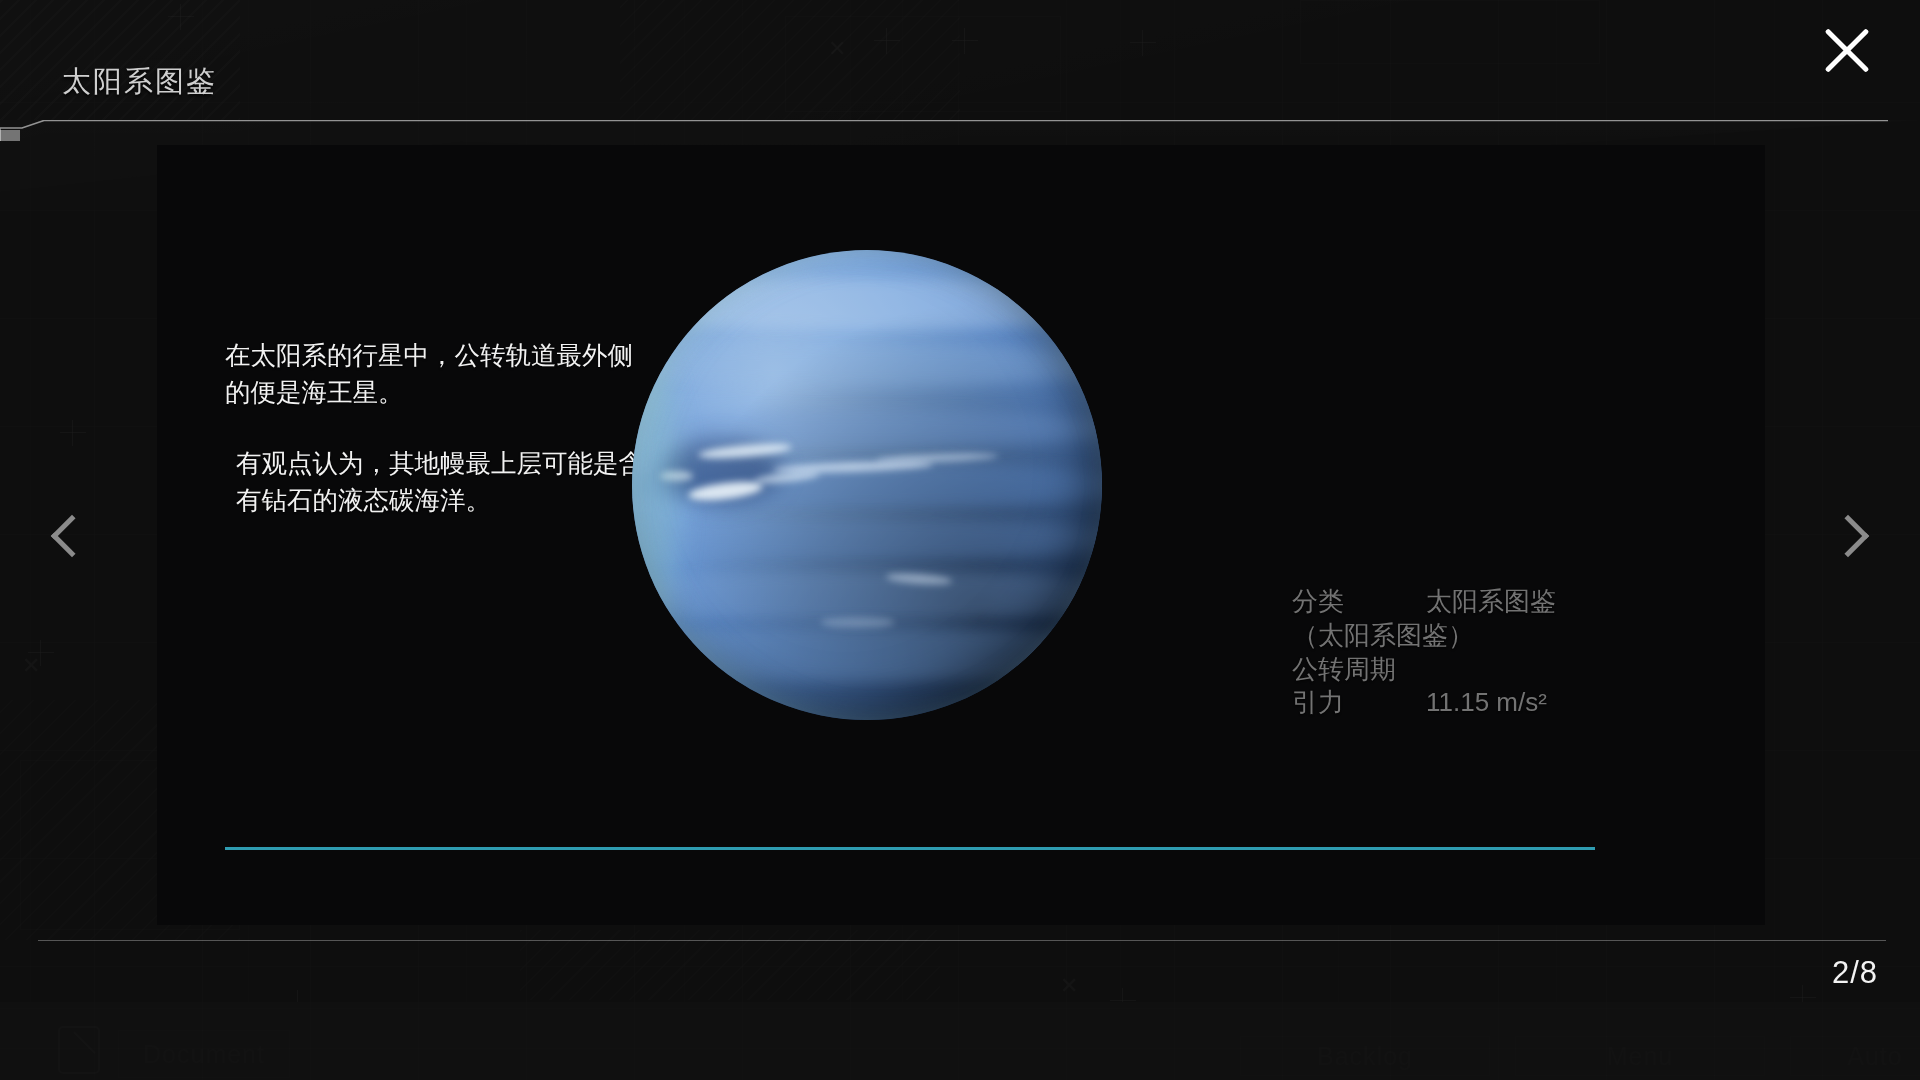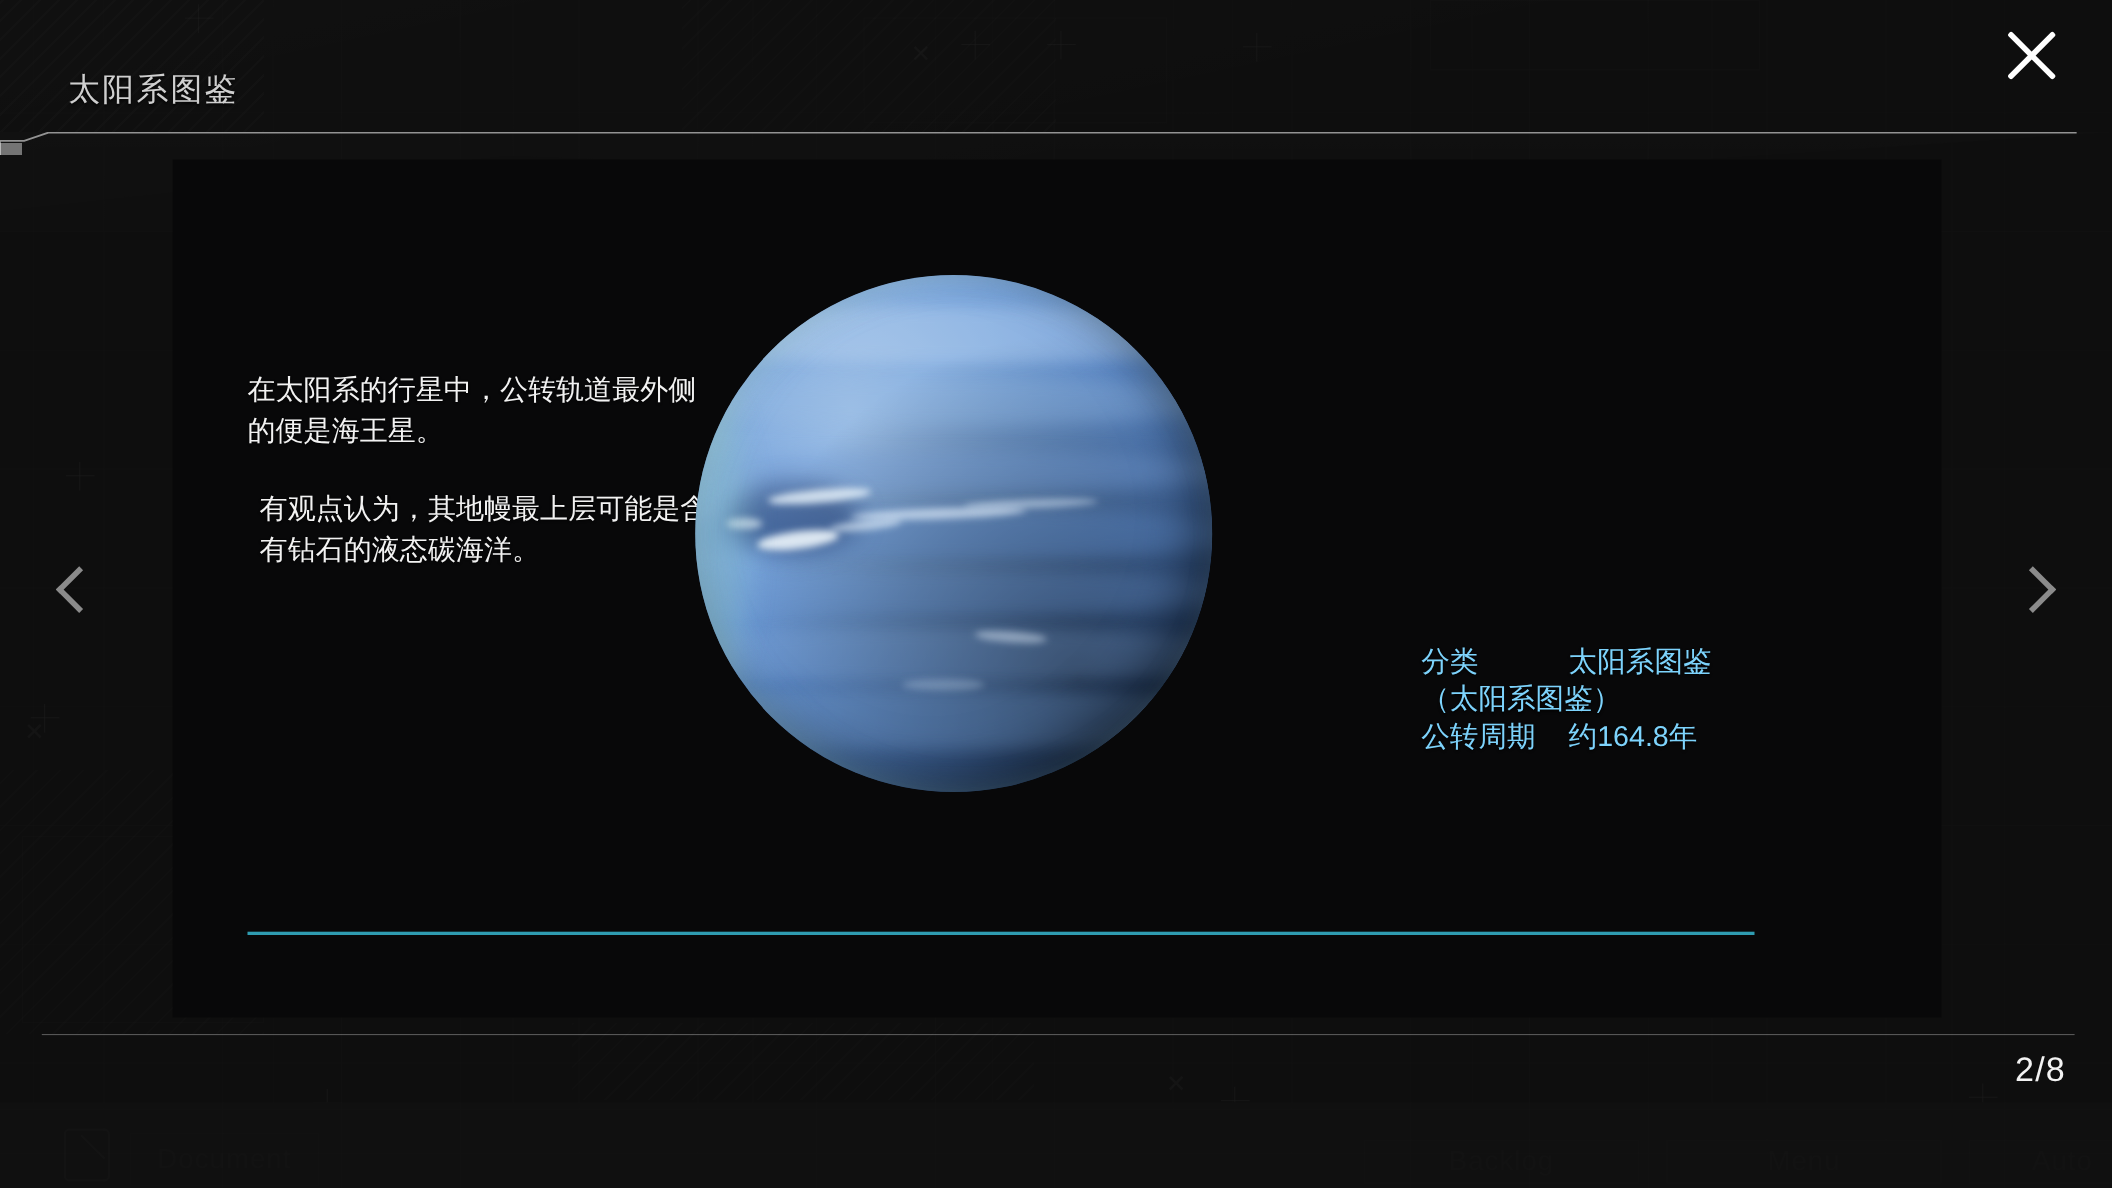--- a/index.html
+++ b/index.html
@@ -199,21 +199,21 @@
   #limb-glow {
     position:absolute; inset:0; border-radius:50%;
     box-shadow: inset 12px 0 34px -8px rgba(150,200,200,0.40),
                 inset -20px -18px 46px -6px rgba(0,0,0,0.55),
                 inset 0 16px 30px -10px rgba(190,215,240,0.22);
   }
 
   
   #spec-table {
     position:absolute; left:1135px; top:440px; width:420px;
-    font-size:26px; line-height:1.30; color:#7dd3fc;
+    font-size:26px; line-height:1.30; color:#737373;
     text-shadow:0 1px 2px rgba(0,0,0,.85);
   }
   .spec-row { display:flex; }
   .spec-key { width:134px; flex:none; }
   .spec-val { flex:1; }
   .spec-cont { margin-left:0px; }
 
   #card-rule {
     position:absolute; left:68px; top:702px; width:1370px; height:3px; background:#2f9cb1;
   }
@@ -329,21 +329,24 @@
   </div>
 
   <div id="spec-table">
     <div class="spec-row">
       <div class="spec-key">分类</div>
       <div class="spec-val">太阳系图鉴</div>
     </div>
     <div class="spec-cont">（太阳系图鉴）</div>
     <div class="spec-row">
       <div class="spec-key">公转周期</div>
-      <div class="spec-val">约164.8年</div>
+    </div>
+    <div class="spec-row">
+      <div class="spec-key">引力</div>
+      <div class="spec-val">11.15 m/s²</div>
     </div>
   </div>
 
   <div id="card-rule"></div>
 </div>
 
 <div id="footer-rule"></div>
 <div id="page-indicator">2/8</div>
 
 </body></html>

